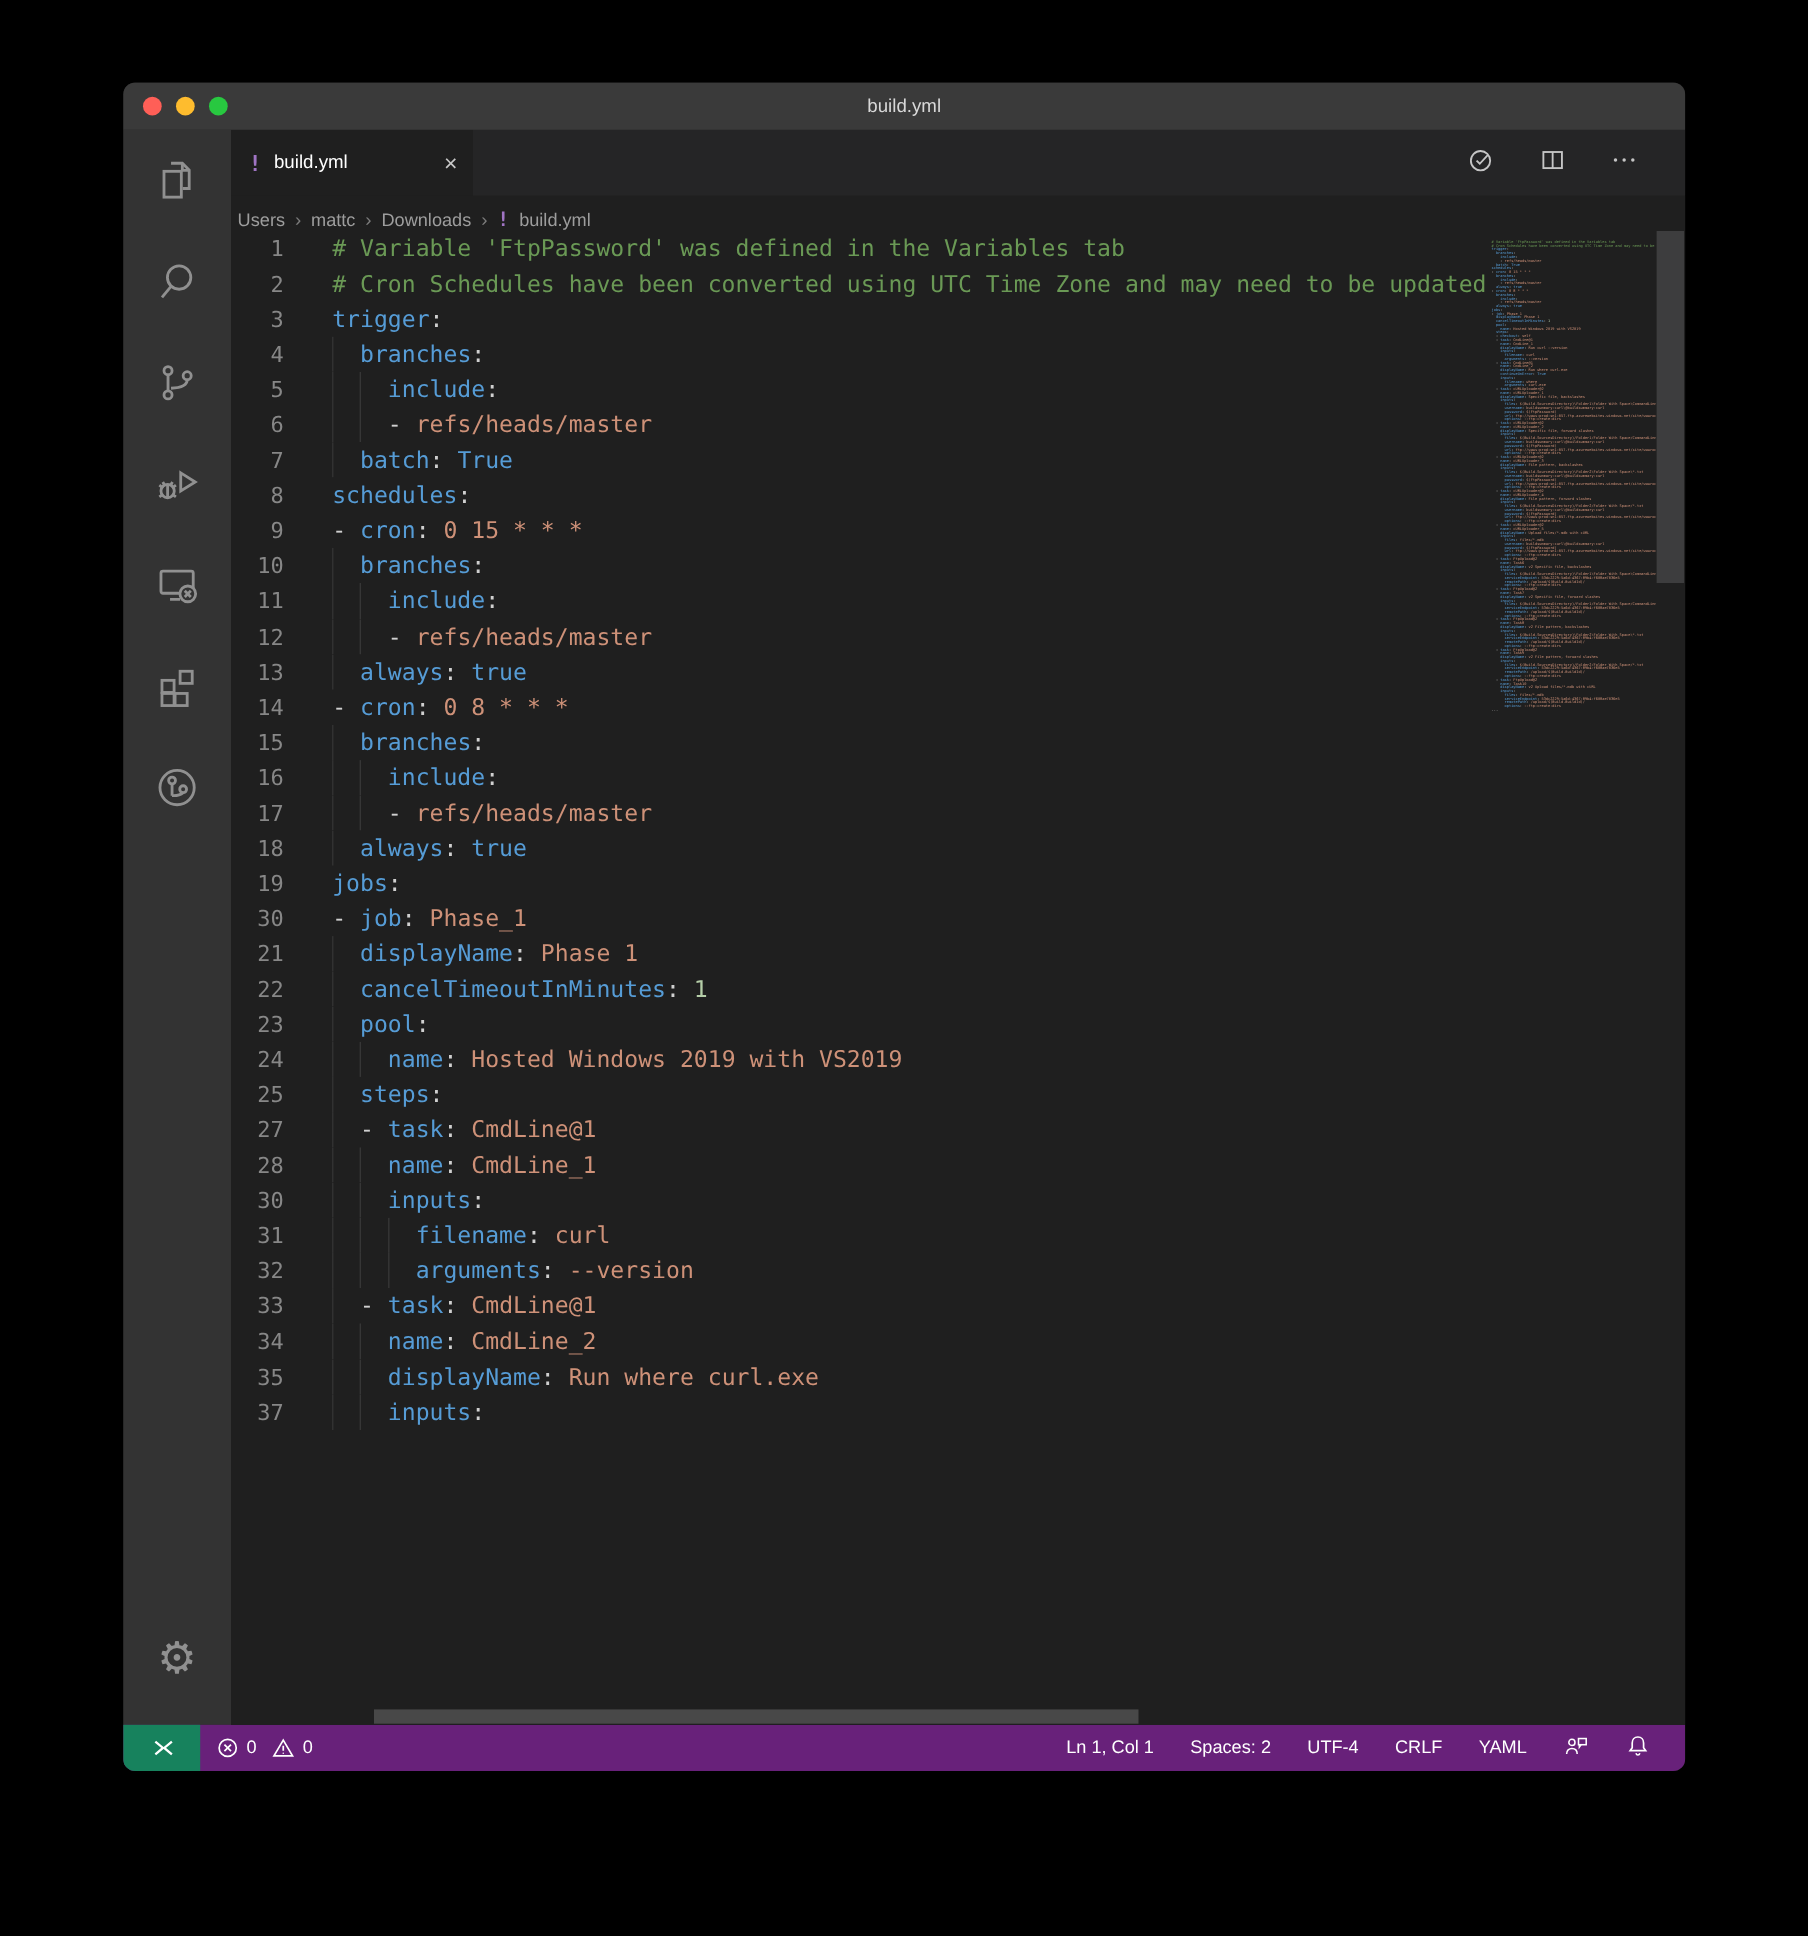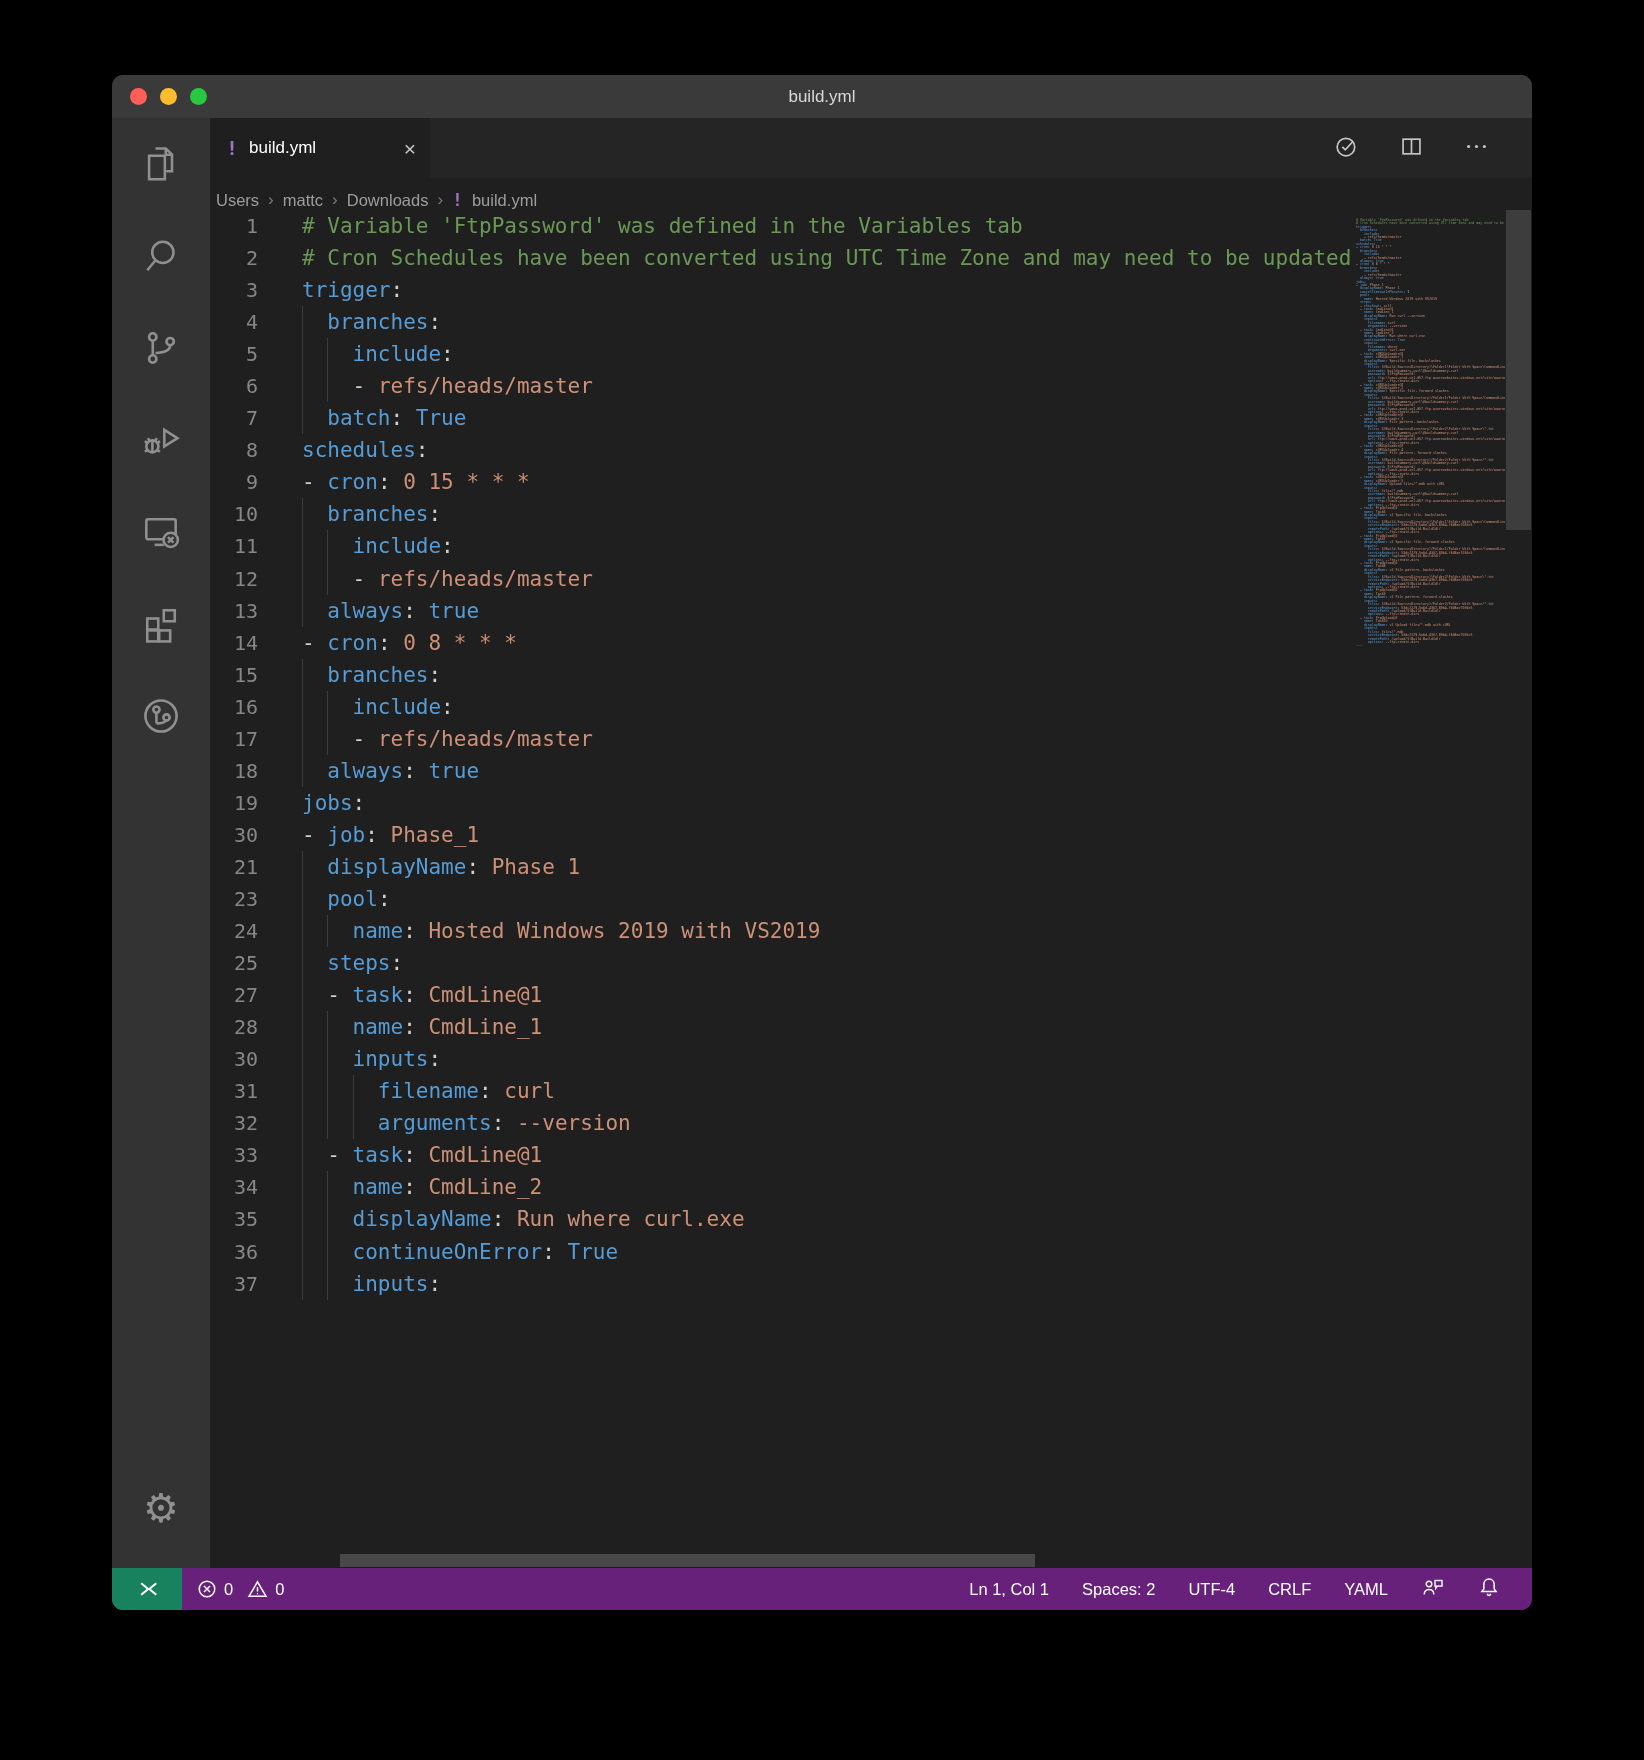--- a/index.html
+++ b/index.html
@@ -197,32 +197,32 @@
               <div class="code-line"><span class="ln">12</span><div class="lc"><span class="guide" style="left: 0ch;"></span><span class="guide" style="left: 2ch;"></span><span>    </span><span class="p">- </span><span class="s">refs/heads/master</span></div></div>
               <div class="code-line"><span class="ln">13</span><div class="lc"><span class="guide" style="left: 0ch;"></span><span>  </span><span class="k">always</span><span class="p">: </span><span class="b">true</span></div></div>
               <div class="code-line"><span class="ln">14</span><div class="lc"><span class="p">- </span><span class="k">cron</span><span class="p">: </span><span class="s">0 8 * * *</span></div></div>
               <div class="code-line"><span class="ln">15</span><div class="lc"><span class="guide" style="left: 0ch;"></span><span>  </span><span class="k">branches</span><span class="p">:</span></div></div>
               <div class="code-line"><span class="ln">16</span><div class="lc"><span class="guide" style="left: 0ch;"></span><span class="guide" style="left: 2ch;"></span><span>    </span><span class="k">include</span><span class="p">:</span></div></div>
               <div class="code-line"><span class="ln">17</span><div class="lc"><span class="guide" style="left: 0ch;"></span><span class="guide" style="left: 2ch;"></span><span>    </span><span class="p">- </span><span class="s">refs/heads/master</span></div></div>
               <div class="code-line"><span class="ln">18</span><div class="lc"><span class="guide" style="left: 0ch;"></span><span>  </span><span class="k">always</span><span class="p">: </span><span class="b">true</span></div></div>
               <div class="code-line"><span class="ln">19</span><div class="lc"><span class="k">jobs</span><span class="p">:</span></div></div>
               <div class="code-line"><span class="ln">30</span><div class="lc"><span class="p">- </span><span class="k">job</span><span class="p">: </span><span class="s">Phase_1</span></div></div>
               <div class="code-line"><span class="ln">21</span><div class="lc"><span class="guide" style="left: 0ch;"></span><span>  </span><span class="k">displayName</span><span class="p">: </span><span class="s">Phase 1</span></div></div>
+              <div class="code-line"><span class="ln">22</span><div class="lc"><span class="guide" style="left: 0ch;"></span><span>  </span><span class="k">cancelTimeoutInMinutes</span><span class="p">: </span><span class="n">1</span></div></div>
               <div class="code-line"><span class="ln">23</span><div class="lc"><span class="guide" style="left: 0ch;"></span><span>  </span><span class="k">pool</span><span class="p">:</span></div></div>
               <div class="code-line"><span class="ln">24</span><div class="lc"><span class="guide" style="left: 0ch;"></span><span class="guide" style="left: 2ch;"></span><span>    </span><span class="k">name</span><span class="p">: </span><span class="s">Hosted Windows 2019 with VS2019</span></div></div>
               <div class="code-line"><span class="ln">25</span><div class="lc"><span class="guide" style="left: 0ch;"></span><span>  </span><span class="k">steps</span><span class="p">:</span></div></div>
               <div class="code-line"><span class="ln">27</span><div class="lc"><span class="guide" style="left: 0ch;"></span><span>  </span><span class="p">- </span><span class="k">task</span><span class="p">: </span><span class="s">CmdLine@1</span></div></div>
               <div class="code-line"><span class="ln">28</span><div class="lc"><span class="guide" style="left: 0ch;"></span><span class="guide" style="left: 2ch;"></span><span>    </span><span class="k">name</span><span class="p">: </span><span class="s">CmdLine_1</span></div></div>
               <div class="code-line"><span class="ln">30</span><div class="lc"><span class="guide" style="left: 0ch;"></span><span class="guide" style="left: 2ch;"></span><span>    </span><span class="k">inputs</span><span class="p">:</span></div></div>
               <div class="code-line"><span class="ln">31</span><div class="lc"><span class="guide" style="left: 0ch;"></span><span class="guide" style="left: 2ch;"></span><span class="guide" style="left: 4ch;"></span><span>      </span><span class="k">filename</span><span class="p">: </span><span class="s">curl</span></div></div>
               <div class="code-line"><span class="ln">32</span><div class="lc"><span class="guide" style="left: 0ch;"></span><span class="guide" style="left: 2ch;"></span><span class="guide" style="left: 4ch;"></span><span>      </span><span class="k">arguments</span><span class="p">: </span><span class="s">--version</span></div></div>
               <div class="code-line"><span class="ln">33</span><div class="lc"><span class="guide" style="left: 0ch;"></span><span>  </span><span class="p">- </span><span class="k">task</span><span class="p">: </span><span class="s">CmdLine@1</span></div></div>
               <div class="code-line"><span class="ln">34</span><div class="lc"><span class="guide" style="left: 0ch;"></span><span class="guide" style="left: 2ch;"></span><span>    </span><span class="k">name</span><span class="p">: </span><span class="s">CmdLine_2</span></div></div>
               <div class="code-line"><span class="ln">35</span><div class="lc"><span class="guide" style="left: 0ch;"></span><span class="guide" style="left: 2ch;"></span><span>    </span><span class="k">displayName</span><span class="p">: </span><span class="s">Run where curl.exe</span></div></div>
-              <div class="code-line"><span class="ln">36</span><div class="lc"><span class="guide" style="left: 0ch;"></span><span class="guide" style="left: 2ch;"></span><span>    </span><span class="k">continueOnError</span><span class="p">: </span><span class="b">True</span></div></div>
               <div class="code-line"><span class="ln">37</span><div class="lc"><span class="guide" style="left: 0ch;"></span><span class="guide" style="left: 2ch;"></span><span>    </span><span class="k">inputs</span><span class="p">:</span></div></div>
             </div>
           <div class="minimap">
               <pre id="minimap-pre"><span class="cm"># Variable 'FtpPassword' was defined in the Variables tab</span>
 <span class="cm"># Cron Schedules have been converted using UTC Time Zone and may need to be updated for your local time</span>
 <span class="k">trigger</span><span class="p">:</span>
 <span>  </span><span class="k">branches</span><span class="p">:</span>
 <span>    </span><span class="k">include</span><span class="p">:</span>
 <span>    </span><span class="p">- </span><span class="s">refs/heads/master</span>
 <span>  </span><span class="k">batch</span><span class="p">: </span><span class="b">True</span>

